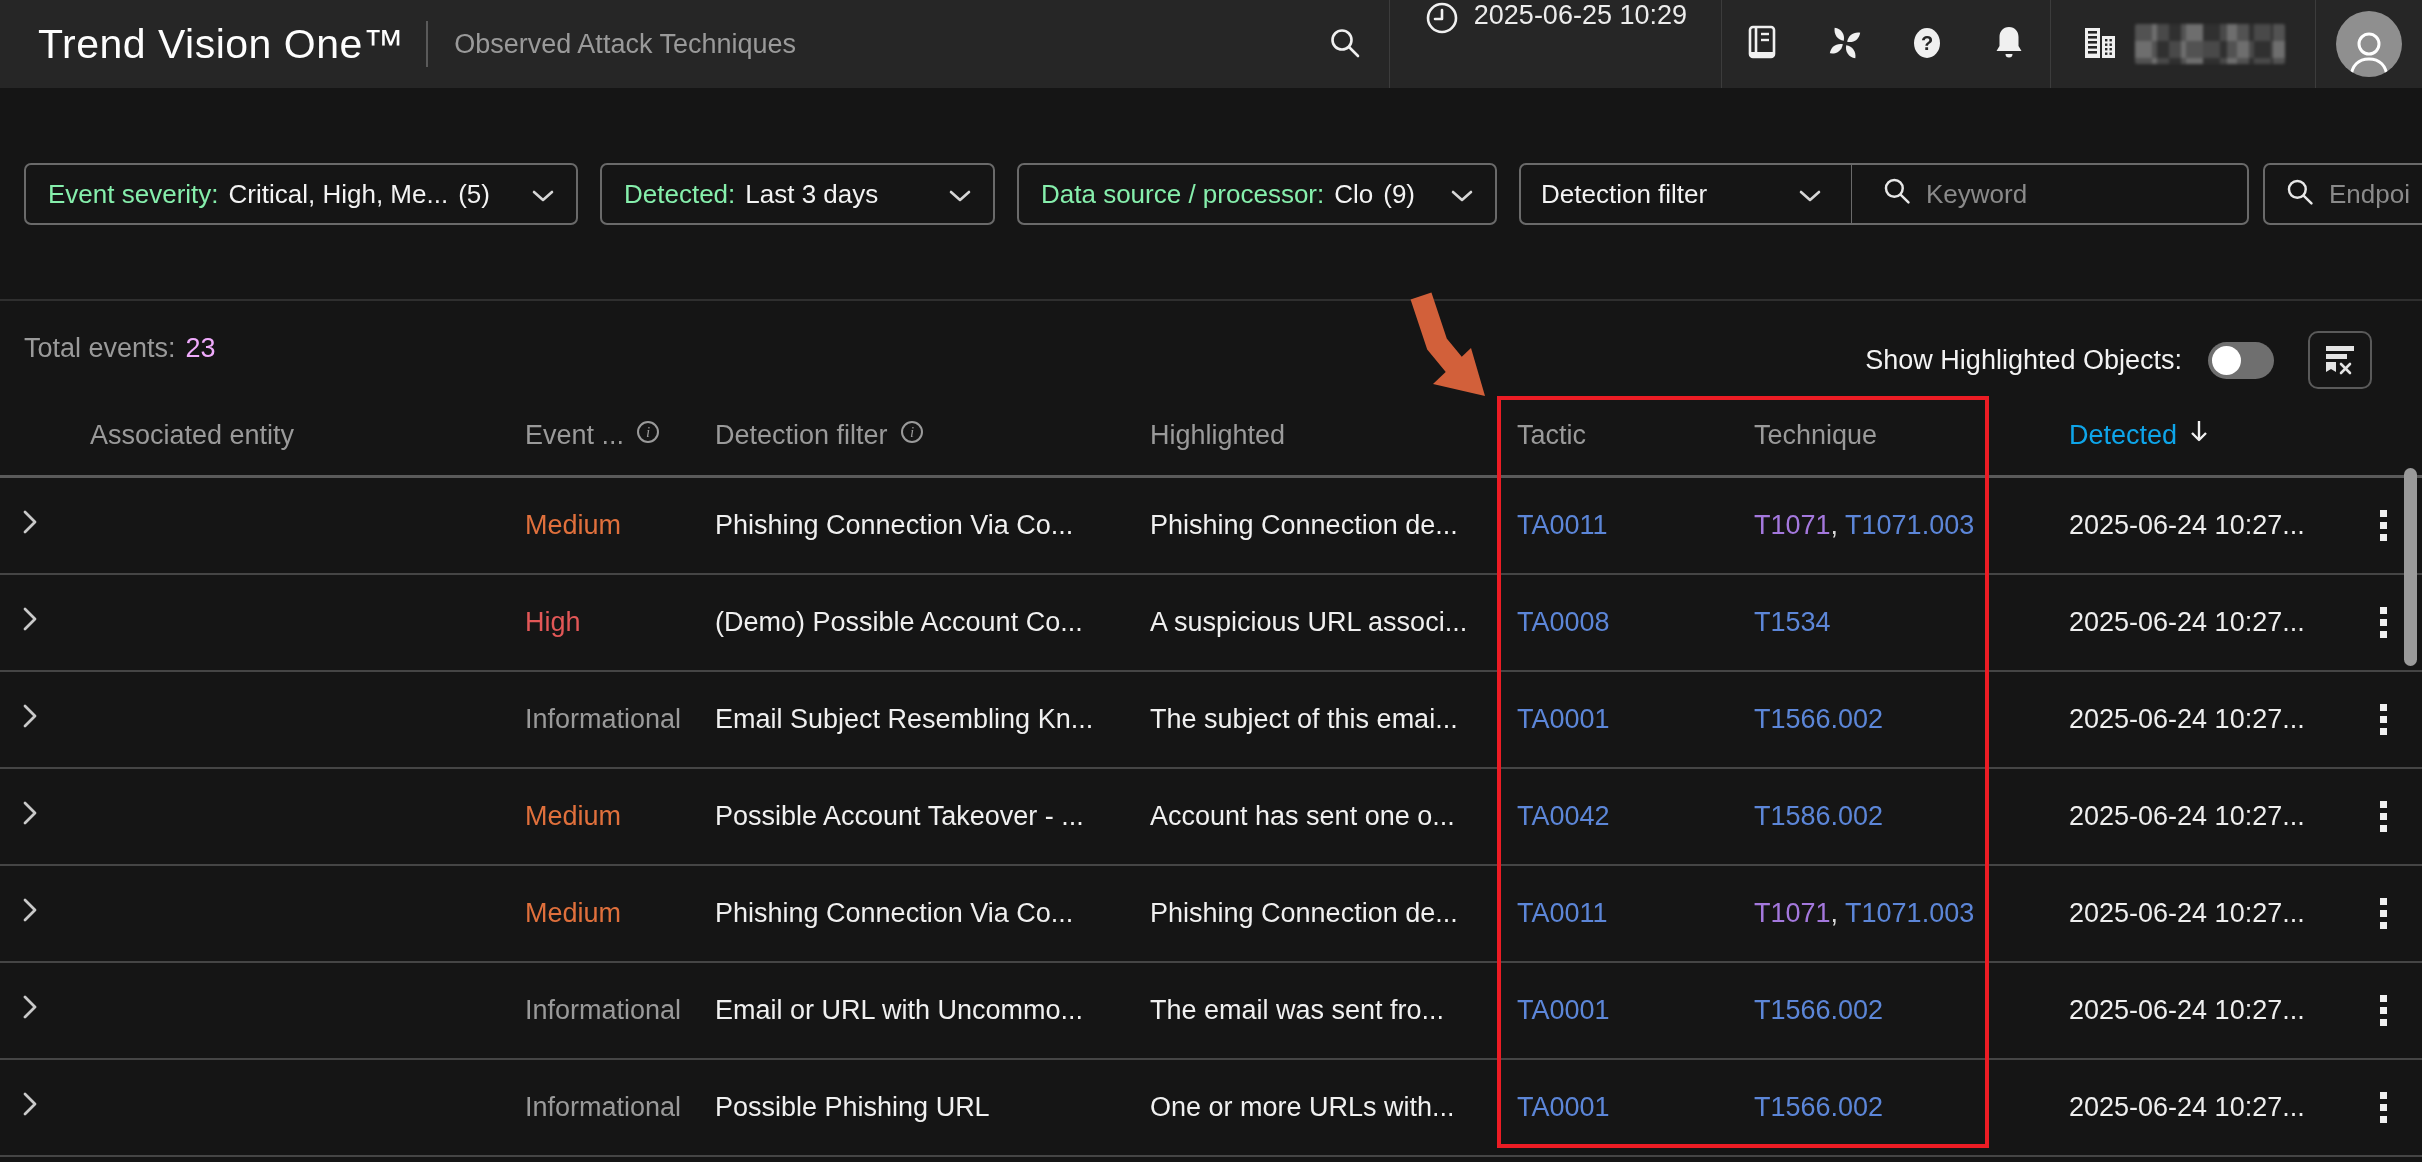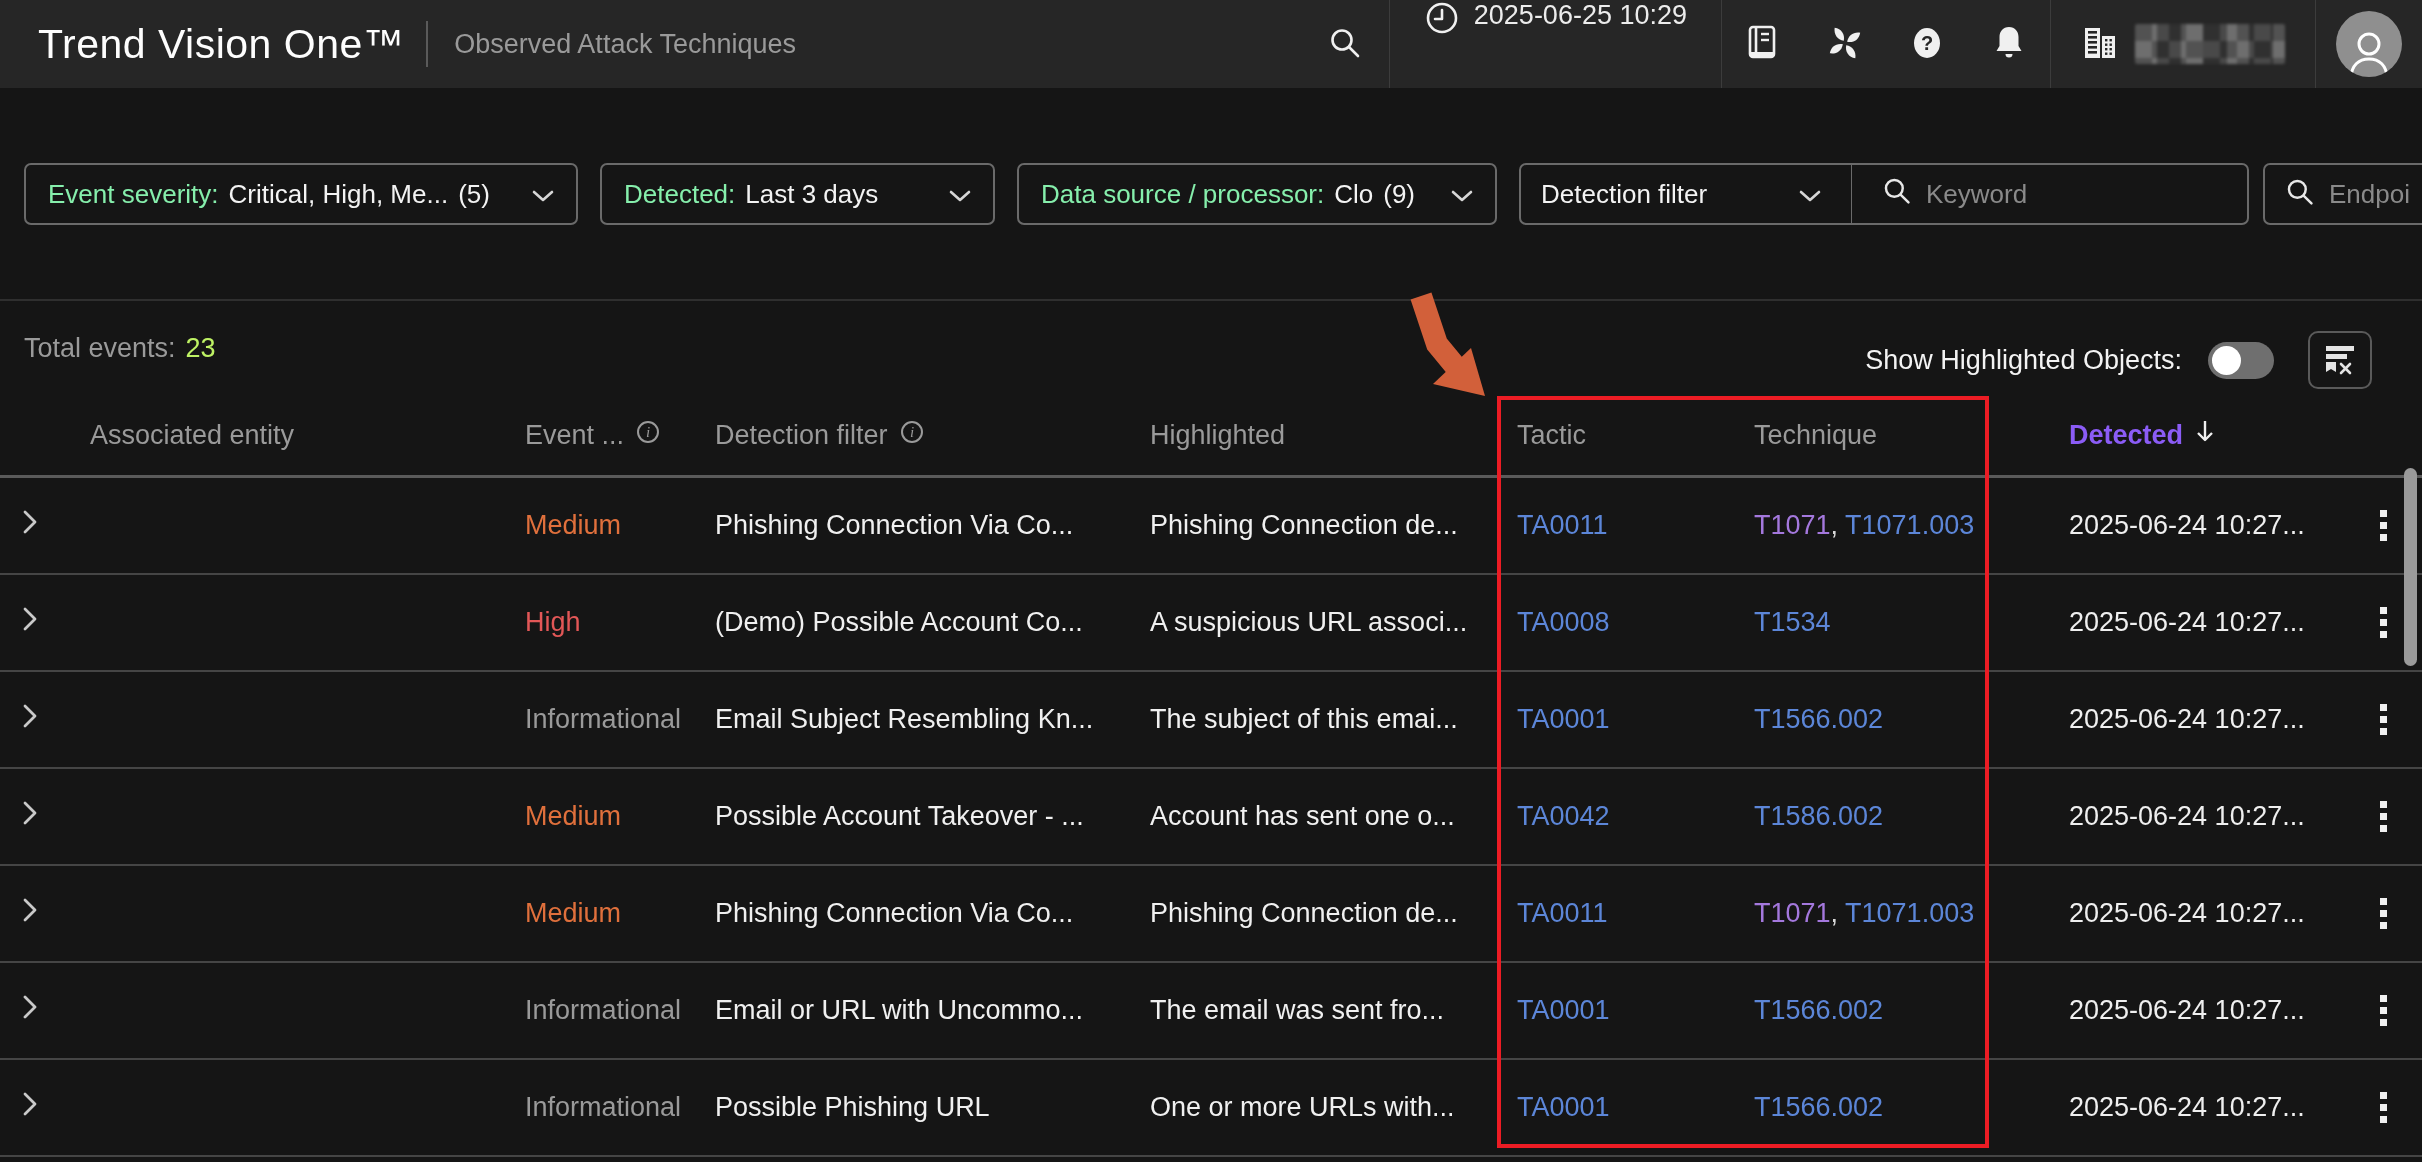--- a/index.html
+++ b/index.html
@@ -44,36 +44,36 @@
   .searchy input::placeholder { color:#8a8a8a; }
   .endpoint-box { position:absolute; left:2263px; top:163px; width:290px; height:62px; border:2px solid #6a6a6a; border-radius:7px; display:flex; align-items:center; gap:14px; padding:0 20px; }
   .endpoint-box input { background:transparent; border:none; outline:none; color:#e8e8e8; font-size:26px; font-family:"Liberation Sans",sans-serif; width:100%; }
   .endpoint-box input::placeholder { color:#8a8a8a; }
 
   .hr-div { position:absolute; left:0; top:299px; width:2422px; height:2px; background:#2f2f2f; }
 
   
   .summary { position:absolute; left:0; top:301px; width:2422px; height:94px; }
   .total { position:absolute; left:24px; top:0; height:94px; display:flex; align-items:center; gap:10px; font-size:27px; }
-  .total .lbl { color:#9a9a9a; } .total .val { color:#bef264;text-align:right; }
+  .total .lbl { color:#9a9a9a; } .total .val { color:#f0abfc;text-align:right; }
   .summary-right { position:absolute; right:50px; top:12px; height:94px; display:flex; align-items:center; gap:26px; }
   .toggle-label { font-size:27px; color:#f3f3f3; white-space:nowrap; }
   .toggle { width:66px; height:37px; border-radius:19px; background:#6f6f6f; position:relative; cursor:pointer; }
   .toggle .knob { position:absolute; left:4px; top:4px; width:29px; height:29px; border-radius:50%; background:#ffffff; }
   .iconbtn { width:64px; height:58px; border:2px solid #5a5a5a; border-radius:10px; background:transparent; display:flex; align-items:center; justify-content:center; cursor:pointer; margin-left:8px; }
 
   
   .arrow-annotation { position:absolute; left:1393px; top:292px; width:108px; height:108px; z-index:9; pointer-events:none; }
   .red-box { position:absolute; left:1497px; top:396px; width:492px; height:752px; border:4px solid var(--box-red); z-index:8; pointer-events:none; }
 
   
   .grid { display:grid; grid-template-columns:60px 440px 190px 435px 365px 240px 310px 305px 77px; align-items:center; }
   .thead { position:absolute; left:0; top:395px; width:2422px; height:83px; border-bottom:3px solid #5a5a5a; font-size:27px; color:#9a9a9a; }
   .thead .cell { display:flex; align-items:center; gap:12px; white-space:nowrap; }
-  .th-detected { color:#8b5cf6; font-weight:700; }
+  .th-detected { color:#0ea5e9; font-weight:400; }
   .rows { position:absolute; left:0; top:478px; width:2422px; }
   .row { width:2422px; height:97px; border-bottom:2px solid #454545; font-size:27px; }
   .cell { overflow:hidden; white-space:nowrap; }
   .pad-entity { padding-left:30px; } .pad-sev { padding-left:25px; } .pad-filt { padding-left:25px; }
   .pad-desc { padding-left:25px; } .pad-tac { padding-left:27px; } .pad-tech { padding-left:24px; } .pad-det { padding-left:29px; }
   .chev-cell { display:flex; justify-content:center; }
   .entity-blur { height:48px; }
   .link { color:var(--link-blue); text-decoration:none; cursor:pointer; }
   .link.visited { color:var(--link-visited); }
   .comma { color:#d8d8d8; }

